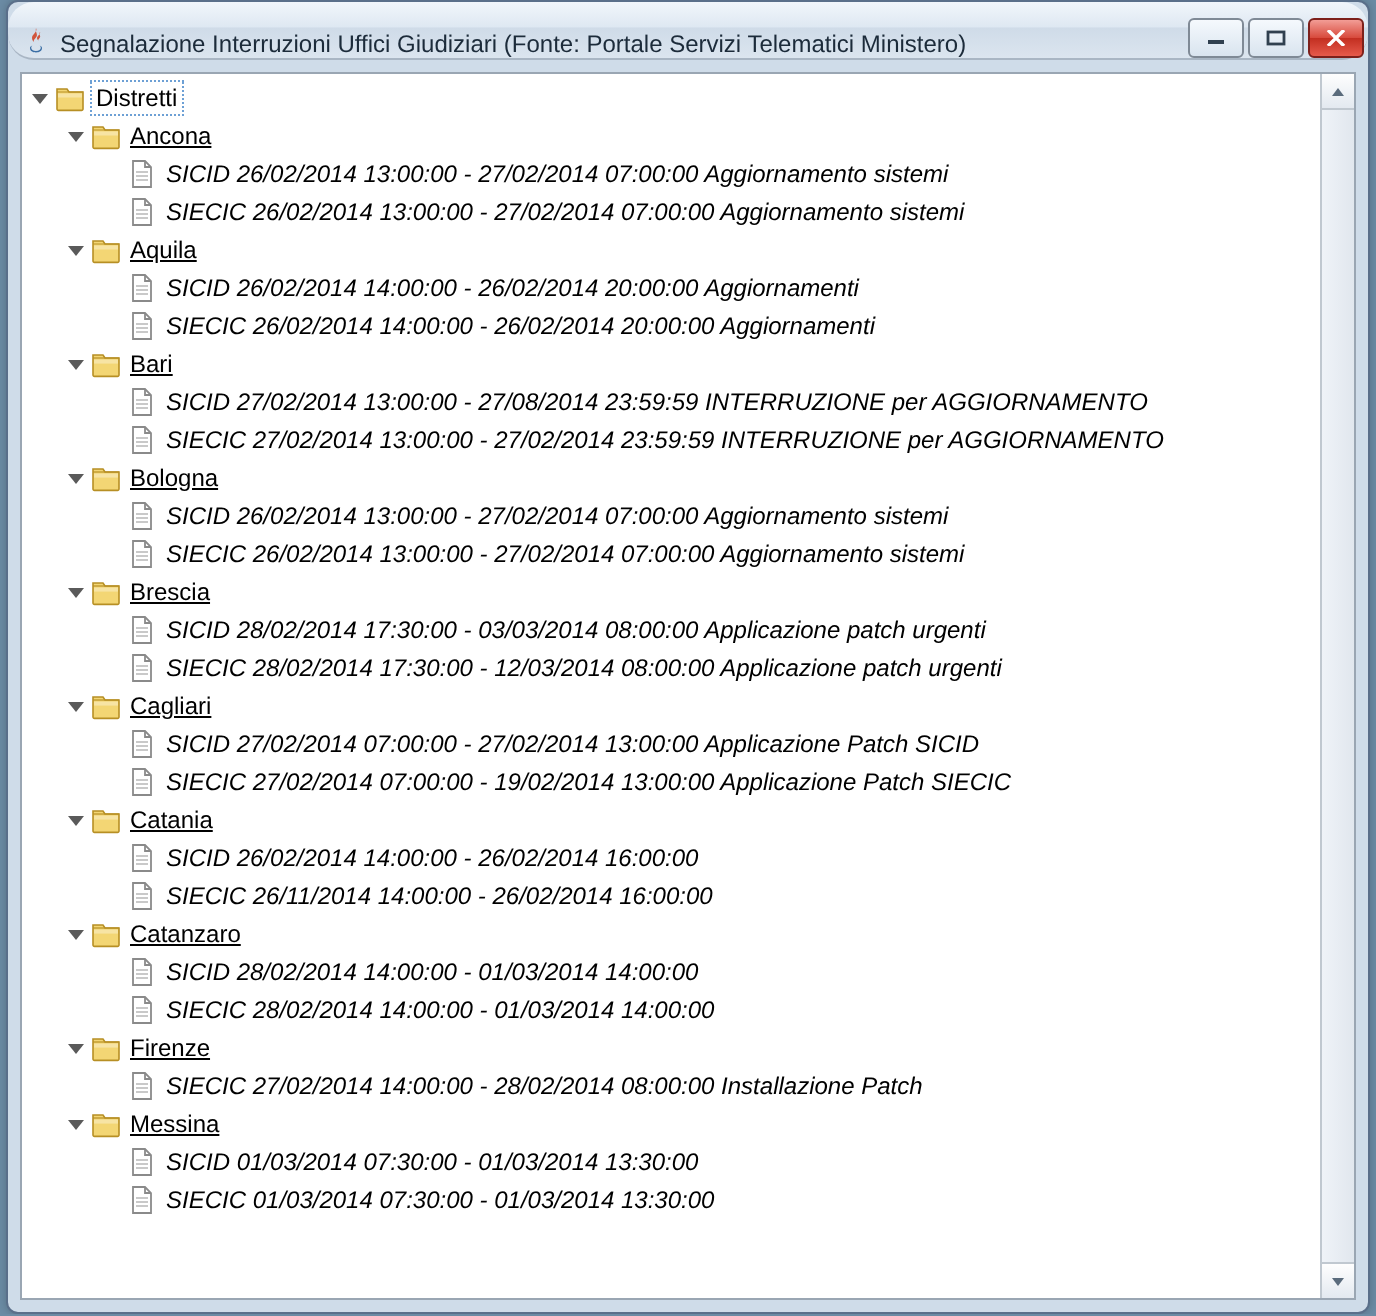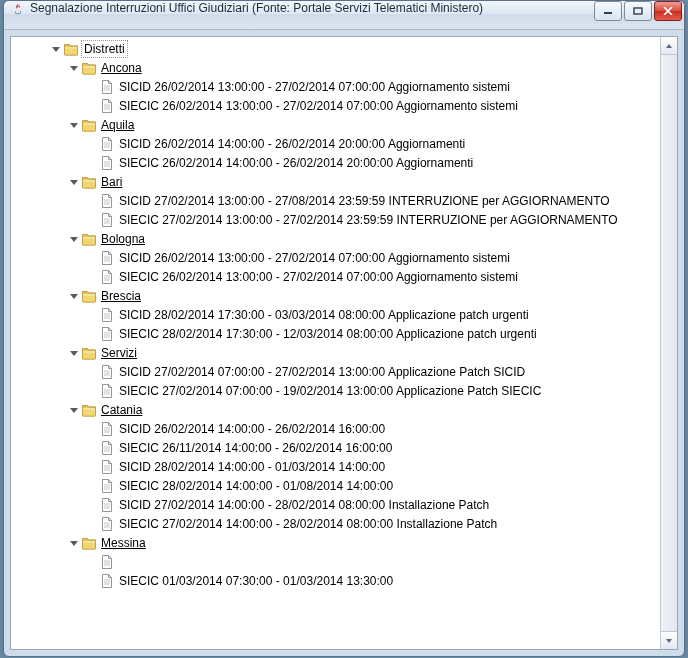--- a/index.html
+++ b/index.html
@@ -16,23 +16,24 @@
     border-radius: 6px;
     background: #cfdce9;
     margin: 0 auto;
     overflow: hidden;
     box-shadow: 0 0 4px rgba(0,0,0,.2);
   }
   .titlebar {
     height: 28px;
     background: linear-gradient(to bottom, #f1f6fb 0%, #dee8f2 45%, #cfdbe8 46%, #dbe5ef 100%);
     display: flex;
-    align-items: flex-start;
+    align-items: flex-end;
     padding: 0 2px 0 6px;
     border-bottom: 1px solid #a9b6c4;
+    border-radius: 13px;
   }
   .titlebar .java-icon {
     width: 16px;
     height: 16px;
     margin-right: 4px;
     flex: 0 0 auto;
   }
   .titlebar .title {
     flex: 1 1 auto;
     color: #1c2b3a;
@@ -101,25 +102,24 @@
   .tree {
     font-size: 12px;
     color: #000;
     white-space: nowrap;
   }
   .node {
     display: flex;
     align-items: center;
     height: 19px;
     padding-right: 4px;
-    margin-left: 36px;
   }
   .indent0 { padding-left: 4px; }
   .indent1 { padding-left: 22px; text-decoration: underline; }
-  .indent2 { padding-left: 40px; }
+  .indent2 { padding-left: 40px; font-style: italic; }
 
   .triangle {
     width: 10px;
     height: 10px;
     flex: 0 0 auto;
     margin-right: 2px;
   }
   .triangle svg { display:block; }
 
   .icon {
@@ -345,21 +345,21 @@
             <span class="triangle">
               <svg width="10" height="10">
                 <path d="M1 3 L9 3 L5 8 Z" fill="#5a5a5a"></path>
               </svg>
             </span>
             <span class="icon"><svg width="16" height="16" viewBox="0 0 16 16">
                 <path d="M1.5 3.5h5l1 1.5h7v8.5a.7.7 0 0 1-.7.7H2.2a.7.7 0 0 1-.7-.7V3.5z" fill="#f3d674" stroke="#b78f24" stroke-width="0.8"></path>
                 <path d="M1.5 5h13" stroke="#b78f24" stroke-width="0.6"></path>
                 <path d="M2 5.8h12v2H2z" fill="#fff" opacity="0.35"></path>
               </svg></span>
-            <span class="label">Servizi</span>
+            <span class="label">Cagliari</span>
           </div>
           <div class="node indent2">
             <span class="triangle"></span>
             <span class="icon"><svg width="16" height="16" viewBox="0 0 16 16">
                 <path d="M3.5 1.5h6l3 3v10h-9z" fill="#ffffff" stroke="#8a8a8a" stroke-width="0.9"></path>
                 <path d="M9.5 1.5v3h3" fill="none" stroke="#8a8a8a" stroke-width="0.9"></path>
                 <path d="M5 7h6M5 9h6M5 11h6" stroke="#b8b8b8" stroke-width="0.8"></path>
               </svg></span>
             <span class="label">SICID 27/02/2014 07:00:00 - 27/02/2014 13:00:00  Applicazione Patch SICID</span>
           </div>
@@ -396,46 +396,63 @@
           </div>
           <div class="node indent2">
             <span class="triangle"></span>
             <span class="icon"><svg width="16" height="16" viewBox="0 0 16 16">
                 <path d="M3.5 1.5h6l3 3v10h-9z" fill="#ffffff" stroke="#8a8a8a" stroke-width="0.9"></path>
                 <path d="M9.5 1.5v3h3" fill="none" stroke="#8a8a8a" stroke-width="0.9"></path>
                 <path d="M5 7h6M5 9h6M5 11h6" stroke="#b8b8b8" stroke-width="0.8"></path>
               </svg></span>
             <span class="label">SIECIC 26/11/2014 14:00:00 - 26/02/2014 16:00:00</span>
           </div>
+          <div class="node indent1">
+            <span class="triangle">
+              <svg width="10" height="10">
+                <path d="M1 3 L9 3 L5 8 Z" fill="#5a5a5a"></path>
+              </svg>
+            </span>
+            <span class="icon"><svg width="16" height="16" viewBox="0 0 16 16">
+                <path d="M1.5 3.5h5l1 1.5h7v8.5a.7.7 0 0 1-.7.7H2.2a.7.7 0 0 1-.7-.7V3.5z" fill="#f3d674" stroke="#b78f24" stroke-width="0.8"></path>
+                <path d="M1.5 5h13" stroke="#b78f24" stroke-width="0.6"></path>
+                <path d="M2 5.8h12v2H2z" fill="#fff" opacity="0.35"></path>
+              </svg></span>
+            <span class="label">Catanzaro</span>
+          </div>
           <div class="node indent2">
             <span class="triangle"></span>
             <span class="icon"><svg width="16" height="16" viewBox="0 0 16 16">
                 <path d="M3.5 1.5h6l3 3v10h-9z" fill="#ffffff" stroke="#8a8a8a" stroke-width="0.9"></path>
                 <path d="M9.5 1.5v3h3" fill="none" stroke="#8a8a8a" stroke-width="0.9"></path>
                 <path d="M5 7h6M5 9h6M5 11h6" stroke="#b8b8b8" stroke-width="0.8"></path>
               </svg></span>
             <span class="label">SICID 28/02/2014 14:00:00 - 01/03/2014 14:00:00</span>
           </div>
           <div class="node indent2">
             <span class="triangle"></span>
             <span class="icon"><svg width="16" height="16" viewBox="0 0 16 16">
                 <path d="M3.5 1.5h6l3 3v10h-9z" fill="#ffffff" stroke="#8a8a8a" stroke-width="0.9"></path>
                 <path d="M9.5 1.5v3h3" fill="none" stroke="#8a8a8a" stroke-width="0.9"></path>
                 <path d="M5 7h6M5 9h6M5 11h6" stroke="#b8b8b8" stroke-width="0.8"></path>
               </svg></span>
-            <span class="label">SIECIC 28/02/2014 14:00:00 - 01/08/2014 14:00:00</span>
-          </div>
-          <div class="node indent2">
-            <span class="triangle"></span>
-            <span class="icon"><svg width="16" height="16" viewBox="0 0 16 16">
-                <path d="M3.5 1.5h6l3 3v10h-9z" fill="#ffffff" stroke="#8a8a8a" stroke-width="0.9"></path>
-                <path d="M9.5 1.5v3h3" fill="none" stroke="#8a8a8a" stroke-width="0.9"></path>
-                <path d="M5 7h6M5 9h6M5 11h6" stroke="#b8b8b8" stroke-width="0.8"></path>
-              </svg></span>
-            <span class="label">SICID 27/02/2014 14:00:00 - 28/02/2014 08:00:00  Installazione Patch</span>
+            <span class="label">SIECIC 28/02/2014 14:00:00 - 01/03/2014 14:00:00</span>
+          </div>
+          <div class="node indent1">
+            <span class="triangle">
+              <svg width="10" height="10">
+                <path d="M1 3 L9 3 L5 8 Z" fill="#5a5a5a"></path>
+              </svg>
+            </span>
+            <span class="icon"><svg width="16" height="16" viewBox="0 0 16 16">
+                <path d="M1.5 3.5h5l1 1.5h7v8.5a.7.7 0 0 1-.7.7H2.2a.7.7 0 0 1-.7-.7V3.5z" fill="#f3d674" stroke="#b78f24" stroke-width="0.8"></path>
+                <path d="M1.5 5h13" stroke="#b78f24" stroke-width="0.6"></path>
+                <path d="M2 5.8h12v2H2z" fill="#fff" opacity="0.35"></path>
+              </svg></span>
+            <span class="label">Firenze</span>
           </div>
           <div class="node indent2">
             <span class="triangle"></span>
             <span class="icon"><svg width="16" height="16" viewBox="0 0 16 16">
                 <path d="M3.5 1.5h6l3 3v10h-9z" fill="#ffffff" stroke="#8a8a8a" stroke-width="0.9"></path>
                 <path d="M9.5 1.5v3h3" fill="none" stroke="#8a8a8a" stroke-width="0.9"></path>
                 <path d="M5 7h6M5 9h6M5 11h6" stroke="#b8b8b8" stroke-width="0.8"></path>
               </svg></span>
             <span class="label">SIECIC 27/02/2014 14:00:00 - 28/02/2014 08:00:00  Installazione Patch</span>
           </div>
@@ -452,20 +469,21 @@
               </svg></span>
             <span class="label">Messina</span>
           </div>
           <div class="node indent2">
             <span class="triangle"></span>
             <span class="icon"><svg width="16" height="16" viewBox="0 0 16 16">
                 <path d="M3.5 1.5h6l3 3v10h-9z" fill="#ffffff" stroke="#8a8a8a" stroke-width="0.9"></path>
                 <path d="M9.5 1.5v3h3" fill="none" stroke="#8a8a8a" stroke-width="0.9"></path>
                 <path d="M5 7h6M5 9h6M5 11h6" stroke="#b8b8b8" stroke-width="0.8"></path>
               </svg></span>
+            <span class="label">SICID 01/03/2014 07:30:00 - 01/03/2014 13:30:00</span>
           </div>
           <div class="node indent2">
             <span class="triangle"></span>
             <span class="icon"><svg width="16" height="16" viewBox="0 0 16 16">
                 <path d="M3.5 1.5h6l3 3v10h-9z" fill="#ffffff" stroke="#8a8a8a" stroke-width="0.9"></path>
                 <path d="M9.5 1.5v3h3" fill="none" stroke="#8a8a8a" stroke-width="0.9"></path>
                 <path d="M5 7h6M5 9h6M5 11h6" stroke="#b8b8b8" stroke-width="0.8"></path>
               </svg></span>
             <span class="label">SIECIC 01/03/2014 07:30:00 - 01/03/2014 13:30:00</span>
           </div>

